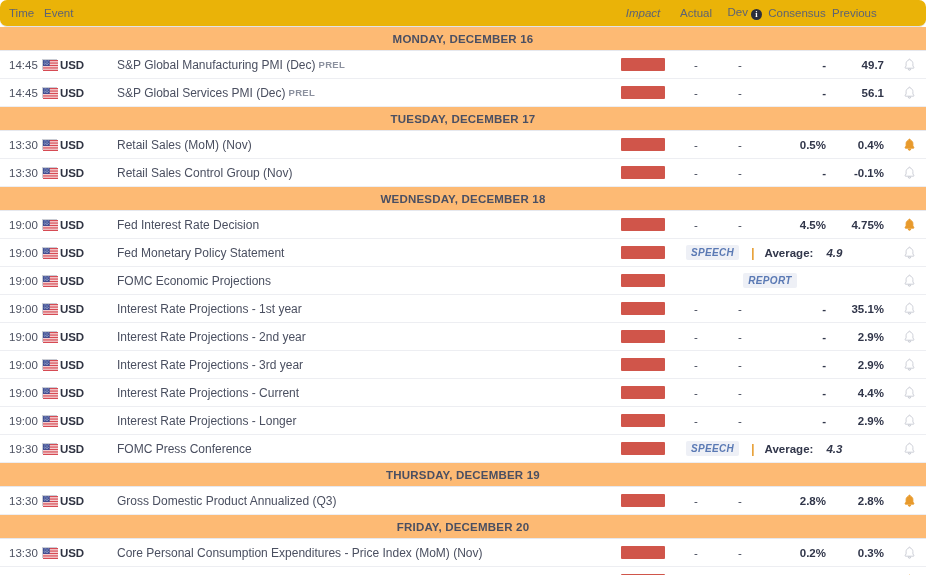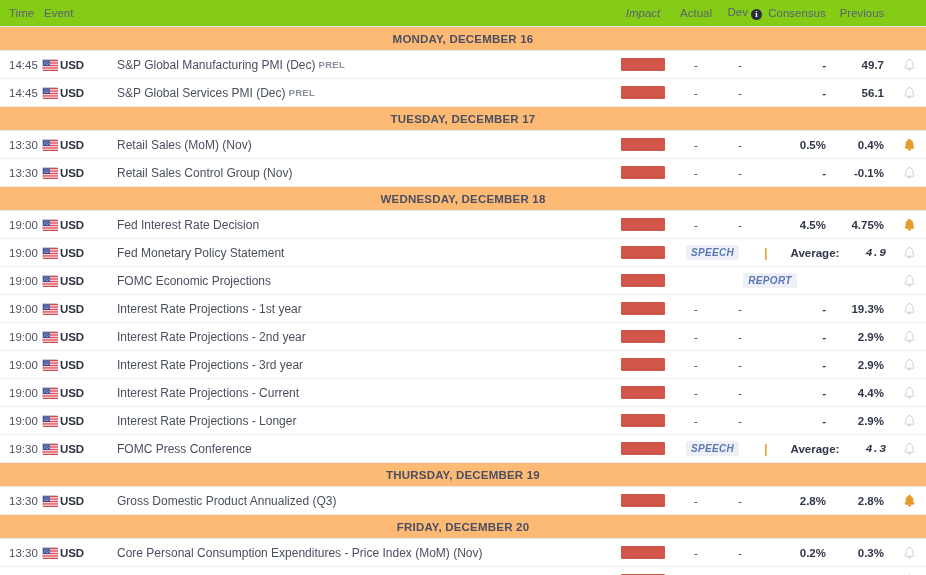--- a/index.html
+++ b/index.html
@@ -19,24 +19,25 @@
   #calendar {
     width: 926px;
     box-sizing: border-box;
   }
 
   
   .cal-header {
     display: flex;
     align-items: center;
     height: 26px;
-    background: #84cc16;
+    background: #eab308;
     border-bottom: 1px solid #e2e4ea;
     font-size: 11.5px;
     color: #5d6373;
+    border-radius: 7px;
   }
   .cal-header .h-time {
     width: 42px;
     padding-left: 9px;
     box-sizing: border-box;
   }
   .cal-header .h-event {
     flex: 1 1 auto;
     padding-left: 2px;
   }
@@ -53,21 +54,21 @@
     width: 44px;
     text-align: right;
     white-space: nowrap;
   }
   .cal-header .h-consensus {
     width: 70px;
     text-align: center;
   }
   .cal-header .h-previous {
     width: 60px;
-    text-align: center;
+    text-align: left;
   }
   .cal-header .h-bell {
     width: 34px;
   }
 
   .info-icon {
     display: inline-block;
     width: 11px;
     height: 11px;
     border-radius: 50%;
@@ -202,21 +203,21 @@
   
   .c-special {
     width: 218px;
     display: flex;
     align-items: center;
     box-sizing: border-box;
     font-size: 11.5px;
   }
   .c-special.speech {
     padding-left: 12px;
-    gap: 22px;
+    gap: 9px;
   }
   .c-special.report {
     justify-content: center;
     padding-right: 26px;
   }
   .badge {
     display: inline-block;
     background: #eef0f6;
     color: #5a79b4;
     font-size: 10px;
@@ -236,21 +237,20 @@
     font-weight: bold;
     color: #31364a;
     font-size: 11.5px;
   }
   .avg-value {
     font-style: italic;
     font-weight: bold;
     color: #31364a;
     font-size: 11.5px;
     margin-left: 4px;
-    font-family: Liberation Mono, monospace;
   }
 
   
   .flag {
     width: 15px;
     height: 11px;
     display: block;
     border: 0.5px solid #c9ccd4;
     box-sizing: border-box;
   }
@@ -680,21 +680,21 @@
   </span>
           <span class="code">USD</span>
       </div>
       <div class="c-event">Interest Rate Projections - 1st year</div>
       <div class="c-impact">
         <span class="impact-bar" style="background:#d0554a"></span>
       </div>
       <div class="c-actual">-</div>
         <div class="c-dev">-</div>
         <div class="c-consensus">-</div>
-        <div class="c-previous">19.3%</div>
+        <div class="c-previous">35.1%</div>
       <span class="c-bell">
     <svg class="bell-svg" width="13" height="14" viewBox="0 0 13 14" aria-hidden="true">
       <path d="M6.5 1.1c-.45 0-.8.33-.8.75v.3C4.2 2.5 3.1 3.8 3.1 5.4v2.5L2.1 9.6c-.16.27.04.6.36.6h8.08c.32 0 .52-.33.36-.6L9.9 7.9V5.4c0-1.6-1.1-2.9-2.6-3.25v-.3c0-.42-.35-.75-.8-.75z" fill="none" stroke="#c7cad2" stroke-width="0.9"></path>
       <path d="M5.2 11.0c0 .75.58 1.35 1.3 1.35s1.3-.6 1.3-1.35z" fill="none" stroke="#c7cad2" stroke-width="0.9"></path>
     </svg>
   </span>
     </div>
       <div class="event-row">
       <div class="c-time">19:00</div>
       <div class="c-cur">

